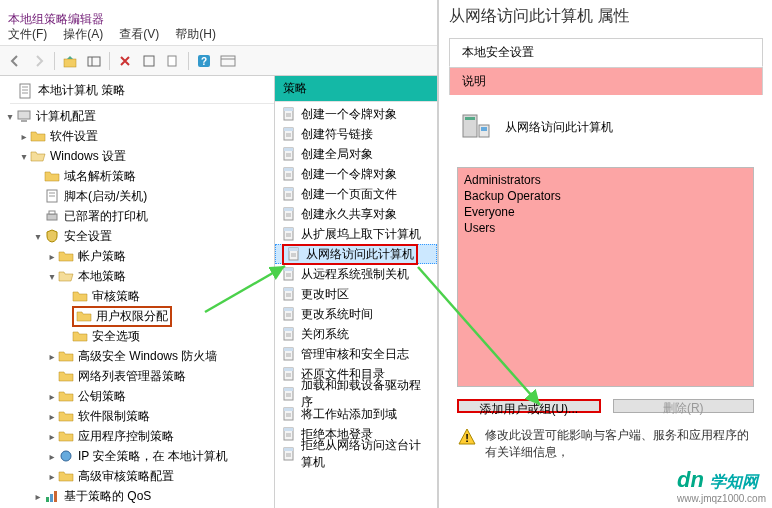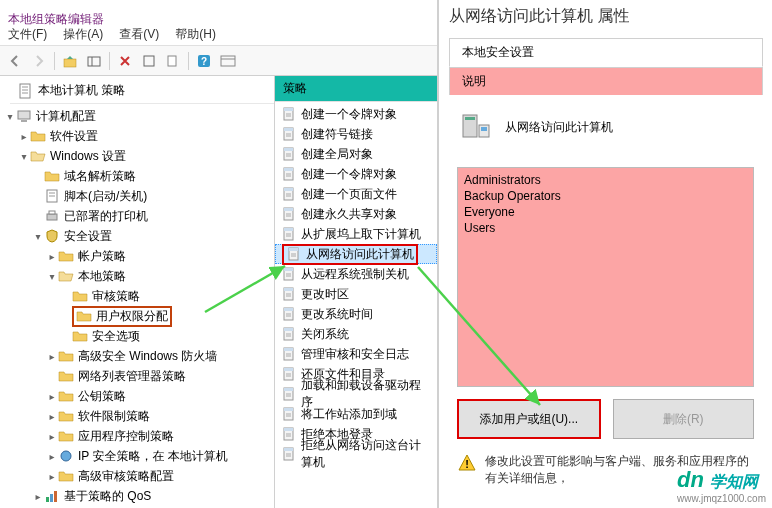--- a/index.html
+++ b/index.html
@@ -40,21 +40,21 @@
 .tabs { display: flex; border-bottom: 1px solid #a3a3a3; margin: 0 10px; flex-direction: column; }
 .tab { padding: 5px 12px; font-size: 12px; border: 1px solid #d0d0d0; border-bottom: none; background: #fff; margin-right: -1px; position: relative; top: 1px; }
 .tab.active { background: #fff; border-bottom: 1px solid #fff; }
 .tab:not(.active) { background: #fca5a5; }
 .prop-body { padding: 14px 18px; }
 .prop-header { display: flex; align-items: center; gap: 12px; margin-bottom: 22px; }
 .prop-header .big-icon { width: 36px; height: 36px; }
 .prop-list { border: 1px solid #bbb; background: #fca5a5; height: 220px; padding: 4px 6px; margin-bottom: 12px; }
 .prop-list div { padding: 1px 0; font-size: 12px; }
 .prop-buttons { display: flex; gap: 12px; margin-top: 6px; }
-.prop-buttons button { flex: 1; height: 40px; font-size: 12px; border: 1px solid #adadad; background: #e1e1e1; cursor: default; }
+.prop-buttons button { flex: 1; height: 14px; font-size: 12px; border: 1px solid #adadad; background: #e1e1e1; cursor: default; }
 .prop-buttons button.highlight { border: 2px solid #d00; }
 .prop-buttons button:disabled { color: #999; }
 .warning-row { display: flex; gap: 8px; margin-top: 14px; font-size: 12px; color: #333; }
 .warning-row .warn-icon { width: 20px; height: 20px; flex-shrink: 0; }
 
 .arrow-svg { position: absolute; pointer-events: none; }
 .logo { position: absolute; right: 6px; bottom: 4px; font-size: 22px; font-weight: bold; color: #0a8; font-style: italic; }
 .logo .cn { font-size: 16px; color: #0aa; }
 
 .svg-folder { fill: #f3cd63; stroke: #b58a1a; stroke-width: 0.5; }

